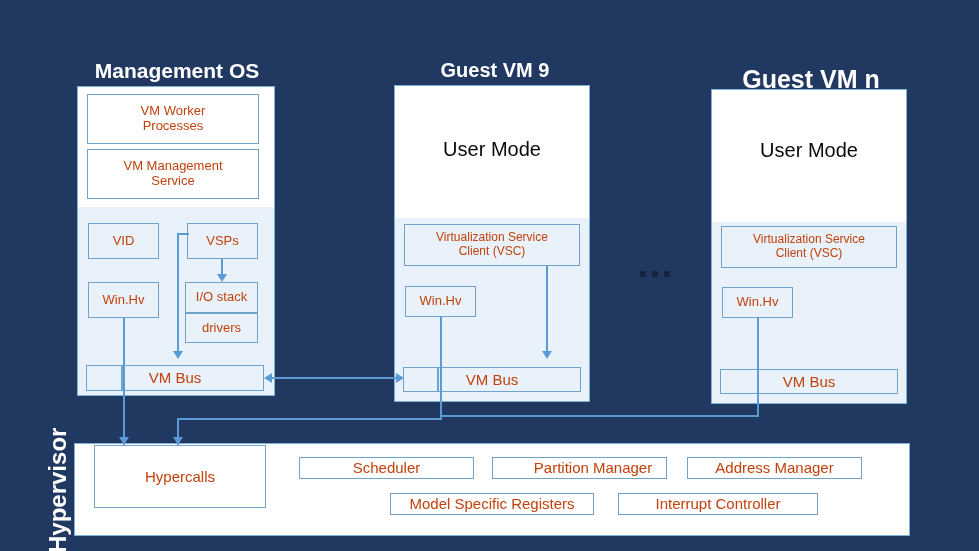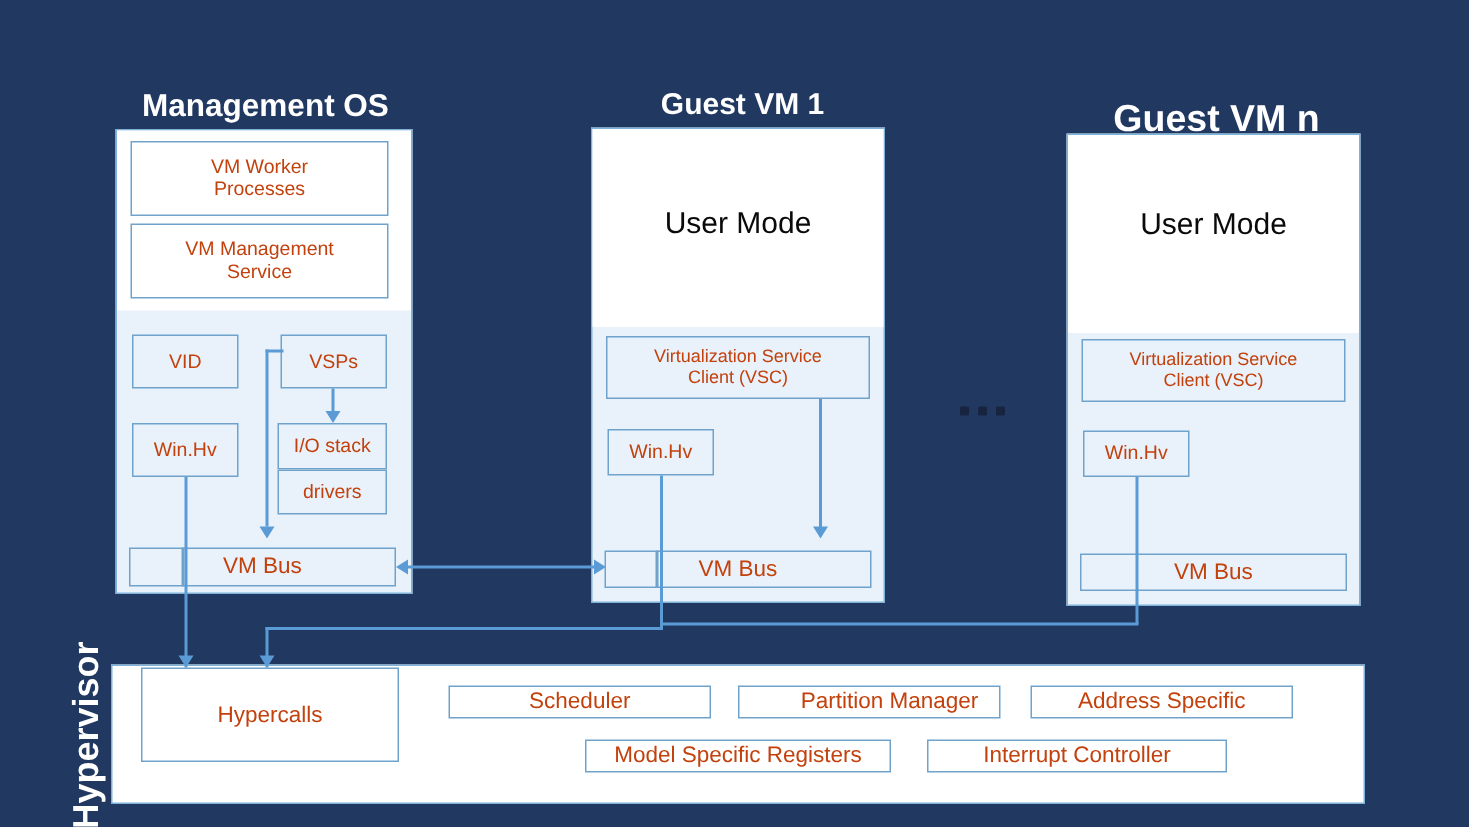--- a/index.html
+++ b/index.html
@@ -74,21 +74,21 @@
     position:absolute;color:#FFFFFF;font-size:21px;text-align:center;white-space:nowrap;
   }
 </style>
 </head>
 <body>
 
 <div id="stage">
 
   <div class="caption" style="left:77px;top:18px;width:200px;font-size:21px;">Management OS</div>
 
-  <div class="caption" style="left:400px;top:18px;width:190px;font-size:20px;">Guest VM 1</div>
+  <div class="caption" style="left:400px;top:18px;width:190px;font-size:20px;">Guest VM 9</div>
 
   <div class="caption" style="left:716px;top:24px;width:190px;font-size:25px;">Guest VM n</div>
 
   <div class="panel" style="left:77px;top:45px;width:198px;height:310px;"></div>
 
   <div class="panel panel-white" style="left:78px;top:46px;width:196px;height:120px;border:none;"></div>
 
   <div class="box t-sm" style="left:87px;top:53px;width:172px;height:50px;flex-direction:column;">
     <span>VM Worker</span>
     <span>Processes</span>
@@ -150,21 +150,21 @@
   <div class="vlabel" style="left:44px;top:512px;">Hypervisor</div>
 
   <div class="panel panel-white" style="left:74px;top:402px;width:836px;height:93px;border:1.5px solid #7FB2D8;"></div>
 
   <div class="box t-mid" style="left:94px;top:404px;width:172px;height:63px;">Hypercalls</div>
 
   <div class="box t-mid" style="left:299px;top:416px;width:175px;height:22px;">Scheduler</div>
 
   <div class="box t-mid" style="left:492px;top:416px;width:175px;height:22px;padding-left:27px;">Partition Manager</div>
 
-  <div class="box t-mid" style="left:687px;top:416px;width:175px;height:22px;">Address Specific</div>
+  <div class="box t-mid" style="left:687px;top:416px;width:175px;height:22px;">Address Manager</div>
 
   <div class="box t-mid" style="left:390px;top:452px;width:204px;height:22px;">Model Specific Registers</div>
 
   <div class="box t-mid" style="left:618px;top:452px;width:200px;height:22px;">Interrupt Controller</div>
 
 
   <div class="ln lnv" style="left:221px;top:218px;height:16px;"></div>
   <div class="arrow arr-down" style="left:217px;top:233px;"></div>
 
   <div class="ln lnh" style="left:177px;top:192px;width:12px;"></div>

